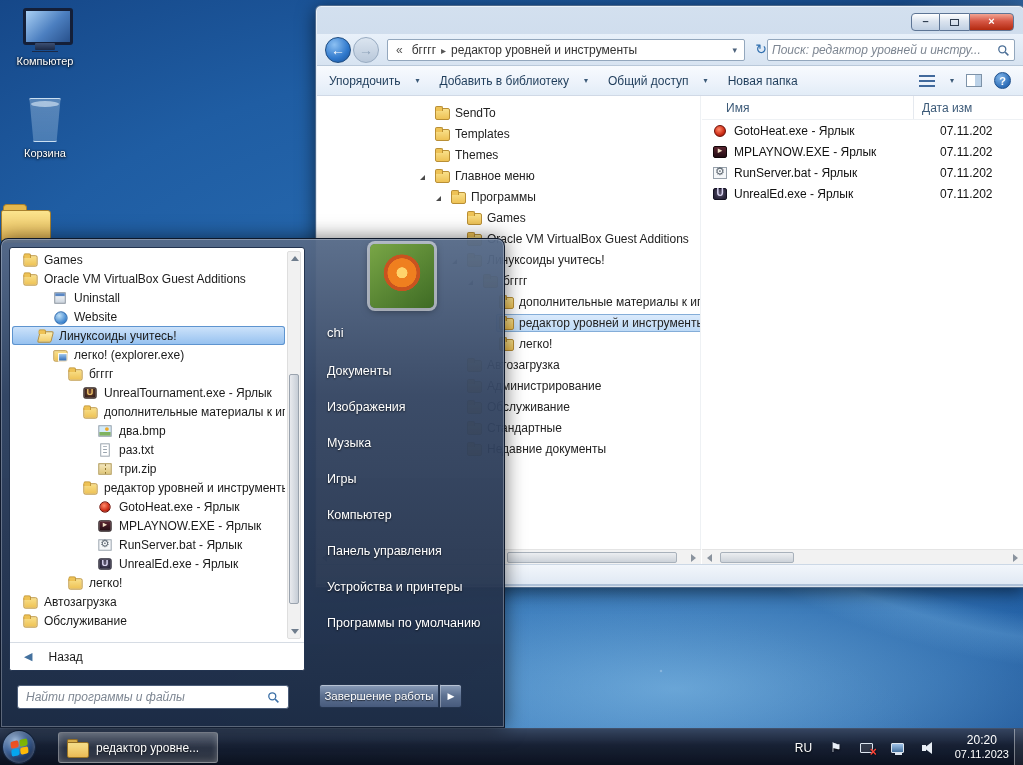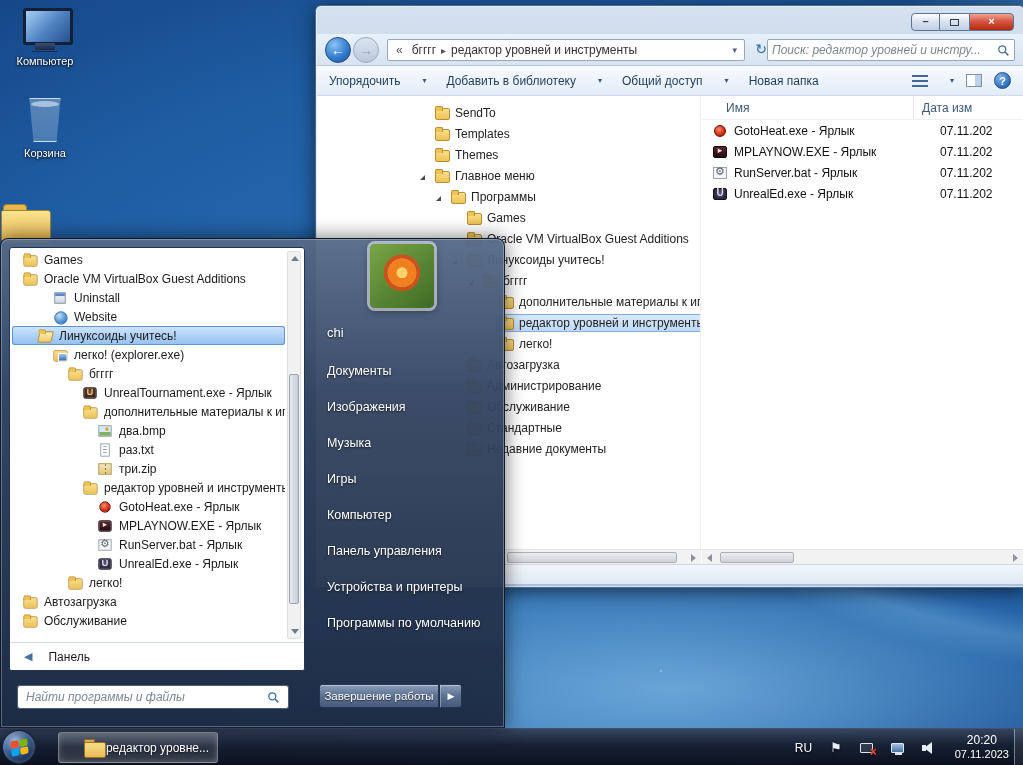--- a/index.html
+++ b/index.html
@@ -51,21 +51,21 @@
   .crumb { padding:0 5px; white-space:nowrap; }
   .crumb-sep { color:#555; font-size:10px; }
   .addr .ddn { margin-left:auto; color:#4d637c; font-size:9px; padding:0 3px; }
   .refreshbtn { position:absolute; left:432px; top:5px; width:24px; height:22px; text-align:center; line-height:21px; color:#2e6eae; font-size:14px; }
   .searchbox { position:absolute; right:8px; top:5px; width:248px; height:22px; background:#fff; border:1px solid #93a7bd; border-radius:2px; display:flex; align-items:center; padding:0 4px; }
   .searchbox input { flex:1; border:none; outline:none; font-family:inherit; font-size:12px; background:transparent; color:#333; min-width:0; }
   .searchbox input::placeholder, .sm-search input::placeholder { font-style:italic; color:#7d8692; }
   .mag { width:13px; height:13px; flex:none; }
 
   .cmdbar { position:absolute; top:60px; left:1px; right:1px; height:30px; background:linear-gradient(#f8fbfe,#edf3fb 55%,#e2ecf7); border-bottom:1px solid #d0d9e6; display:flex; align-items:center; padding:0 12px; font-size:12px; color:#1e3c5a; }
-  .cmditem { display:flex; align-items:center; gap:22px; margin-right:20px; white-space:nowrap; }
+  .cmditem { display:flex; align-items:center; gap:15px; margin-right:20px; white-space:nowrap; }
   .cmditem .car { font-size:8px; color:#3c5a78; }
   .cmdright { margin-left:auto; display:flex; align-items:center; gap:12px; }
   .vw-lines { width:16px; height:12px; background:repeating-linear-gradient(#41699c 0 2px, transparent 2px 5px); }
   .prev-ic { width:16px; height:13px; border:1px solid #7d92a8; background:linear-gradient(90deg, #fff 0 55%, #bcd2e8 55%); }
   .help-ic { width:17px; height:17px; border-radius:50%; background:radial-gradient(circle at 35% 30%, #7fb4e8, #2d6db8 70%); border:1px solid #1d4f8c; color:#fff; font-size:11px; font-weight:bold; text-align:center; line-height:16px; }
 
   .content { position:absolute; top:90px; left:1px; right:1px; height:468px; background:#fff; }
   .treepane { position:absolute; left:0; top:0; width:384px; height:453px; overflow:hidden; padding-top:6px; border-right:1px solid #eef1f4; }
   .trow { display:flex; align-items:center; height:21px; padding-left:calc(103px + var(--lvl,0)*16px); font-size:12px; color:#222; white-space:nowrap; }
   .trow .arrow { width:12px; flex:none; }
@@ -156,21 +156,21 @@
     background:linear-gradient(rgba(52,66,92,.96), rgba(22,30,48,.97) 45%, rgba(10,15,28,.98)); border-top:1px solid rgba(130,160,200,.45); }
   .orb { position:absolute; left:2px; top:1px; width:34px; height:34px; border-radius:50%;
     background:radial-gradient(circle at 38% 28%, rgba(190,220,255,.85), rgba(60,100,160,.9) 45%, rgba(10,25,55,.95) 80%);
     border:1px solid rgba(20,35,60,.9); box-shadow:inset 0 0 5px rgba(255,255,255,.4); display:flex; align-items:center; justify-content:center; }
   .winflag { display:grid; grid-template-columns:8px 8px; grid-template-rows:7px 7px; gap:1px; transform:rotate(-6deg) skewY(-6deg); }
   .winflag i { border-radius:2px; display:block; }
   .q1 { background:#f35325; } .q2 { background:#81bc06; } .q3 { background:#05a6f0; } .q4 { background:#ffba08; }
   .taskbtn { position:absolute; left:58px; top:3px; width:160px; height:31px; border-radius:3px;
     background:linear-gradient(rgba(255,255,255,.28), rgba(255,255,255,.10) 50%, rgba(255,255,255,.16));
     border:1px solid rgba(255,255,255,.35); box-shadow:inset 0 0 6px rgba(255,255,255,.25);
-    display:flex; align-items:center; gap:0; padding:0 8px; color:#fff; font-size:12px; text-shadow:0 1px 2px rgba(0,0,0,.8);justify-content:flex-end; }
+    display:flex; align-items:center; gap:7px; padding:0 8px; color:#fff; font-size:12px; text-shadow:0 1px 2px rgba(0,0,0,.8); }
   .taskbtn .lbl { white-space:nowrap; overflow:hidden; }
   .tb-folder { position:relative; width:22px; height:18px; flex:none; }
   .tb-folder::before { content:""; position:absolute; left:0; top:0; width:9px; height:4px; background:#e4b84e; border:1px solid #9a7426; border-bottom:none; border-radius:2px 2px 0 0; }
   .tb-folder::after { content:""; position:absolute; left:0; top:3px; width:20px; height:14px; background:linear-gradient(#fbe48e,#e9b954); border:1px solid #9a7426; border-radius:1px 2px 2px 2px; }
   .tray { position:absolute; right:14px; top:0; height:37px; display:flex; align-items:center; gap:18px; color:#fff; }
   .tray .lang { font-size:12px; text-shadow:0 1px 2px rgba(0,0,0,.8); }
   .ticon { position:relative; display:inline-block; }
   .t-flag { font-size:13px; color:#e8eef6; text-shadow:0 1px 2px rgba(0,0,0,.8); }
   .t-err { width:13px; height:10px; border:1px solid #dde6f0; border-radius:1px; background:rgba(255,255,255,.12); }
   .t-err::after { content:"×"; position:absolute; right:-5px; bottom:-7px; color:#ff4438; font-size:12px; font-weight:bold; text-shadow:0 0 2px #000; }
@@ -551,21 +551,21 @@
             <span class="lbl">Обслуживание</span>
           </div>
         </div>
       <div class="sm-scroll">
         <i class="up"></i>
         <div class="th"></div>
         <i class="dn"></i>
       </div>
       <div class="back-row">
         <span class="back-arrow">◀</span>
-        <span>Панель</span>
+        <span>Назад</span>
       </div>
     </div>
 
     <div class="sm-search">
       <input placeholder="Найти программы и файлы" style="">
       <svg class="mag" viewBox="0 0 16 16">
           <circle cx="6.5" cy="6.5" r="4.3" fill="none" stroke="#3a6ea5" stroke-width="1.6"></circle>
           <line x1="10" y1="10" x2="14" y2="14" stroke="#3a6ea5" stroke-width="1.8"></line>
         </svg>
     </div>

